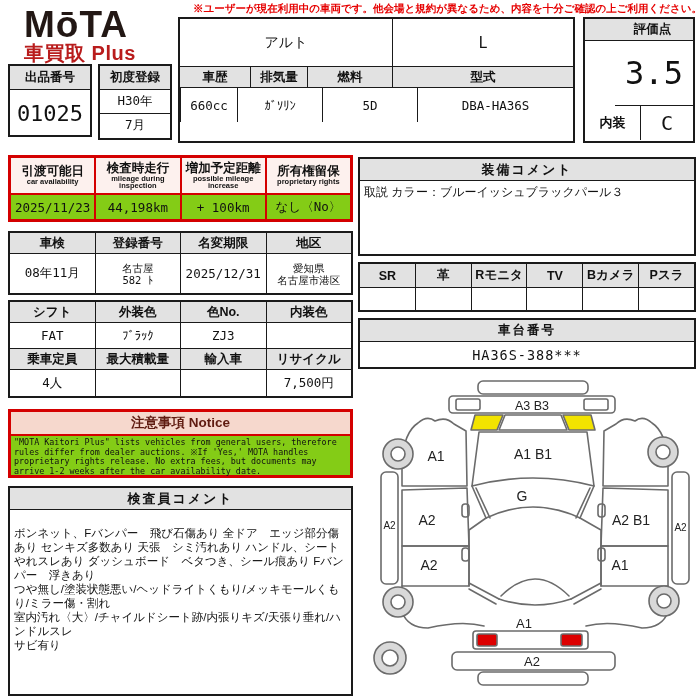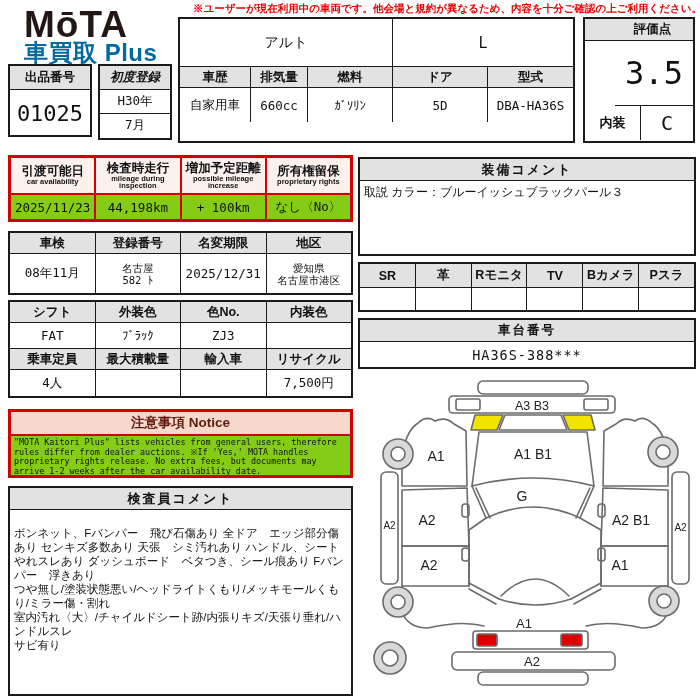--- a/index.html
+++ b/index.html
@@ -21,21 +21,21 @@
   .redpanel{border:3px solid #d40000;background:#84cc16;}
   .redL{border-left:2px solid #d40000;}
   .redB{border-bottom:2px solid #d40000;}
   .avhead{background:#fdf1ee;flex-direction:column;line-height:13px;}
   .avjp{font-weight:bold;font-size:12.5px;}
   .aven{font-size:7.5px;font-weight:bold;line-height:7.5px;white-space:pre-line;}
   
   .warning{color:#e60000;font-weight:bold;font-size:10.5px;white-space:nowrap;}
   
   .brand{font-size:37px;font-weight:800;letter-spacing:1px;color:#221714;line-height:34px;}
-  .brandsub{font-size:24px;font-weight:800;color:#0369a1;line-height:22px;letter-spacing:0.5px;}
+  .brandsub{font-size:20px;font-weight:800;color:#b91c1c;line-height:22px;letter-spacing:0.5px;}
   
   .noticehdr{background:#f6d8cd;color:#5f1b10;font-weight:bold;font-size:13.5px;
              display:flex;align-items:center;justify-content:center;border-bottom:2px solid #d40000;}
   .noticebody{font-family:"DejaVu Sans Mono",monospace;font-size:8.4px;line-height:9.6px;
               padding:2px 3px;text-align:left;}
   .cmtbody{font-size:11.5px;line-height:14px;padding:16px 4px;text-align:left;
            white-space:pre-line;word-break:break-all;}
   .eqbody{font-size:12px;padding:3px 4px;text-align:left;}
   .score-big{font-size:32px;font-family:"DejaVu Sans Mono",monospace;margin-left:30px;}
   .lotval{font-size:22px;font-family:"DejaVu Sans Mono",monospace;}
@@ -55,39 +55,37 @@
   <div class="brand">MōTA</div>
   <div class="brandsub">車買取 Plus</div>
 </div>
 
 <div class="abs panel" style="left:8px;top:64px;width:84px;height:73px;">
   <div class="hdr bB" style="height:23px;">出品番号</div>
   <div class="cell lotval" style="height:46px;">01025</div>
 </div>
 
 <div class="abs panel" style="left:98px;top:64px;width:74px;height:76px;">
-  <div class="hdr bB" style="height:23px;font-style:italic;">初度登録</div>
+  <div class="hdr bB" style="height:23px;">初度登録</div>
   <div class="cell val bB" style="height:24px;">H30年</div>
   <div class="cell val" style="height:23px;">7月</div>
 </div>
 
 <div class="abs panel" style="left:178px;top:17px;width:397px;height:126px;">
   <div class="cellrow" style="height:48px;">
     <div class="cell val bB" style="width:212px;font-size:14px;">アルト</div>
     <div class="cell val bB bL" style="flex:1;font-size:15px;">L</div>
   </div>
   <div class="cellrow" style="height:21px;">
     <div class="cell hdr bB" style="width:70px;">車歴</div>
     <div class="cell hdr bB bL" style="width:57px;">排気量</div>
     <div class="cell hdr bB bL" style="width:85px;">燃料</div>
-    <div class="cell hdr bB bL" style="width:95px;">ドア</div>
     <div class="cell hdr bB bL" style="flex:1;">型式</div>
   </div>
   <div class="cellrow" style="height:34px;">
-    <div class="cell val" style="width:70px;">自家用車</div>
     <div class="cell val bL" style="width:57px;">660cc</div>
     <div class="cell val bL" style="width:85px;">ｶﾞｿﾘﾝ</div>
     <div class="cell val bL" style="width:95px;">5D</div>
     <div class="cell val bL" style="flex:1;">DBA-HA36S</div>
   </div>
 </div>
 
 <div class="abs panel" style="left:583px;top:17px;width:112px;height:126px;">
   <div class="hdr bB" style="height:21px;padding-left:27px;">評価点</div>
   <div class="cell score-big bB" style="height:65px;">3.5</div>

